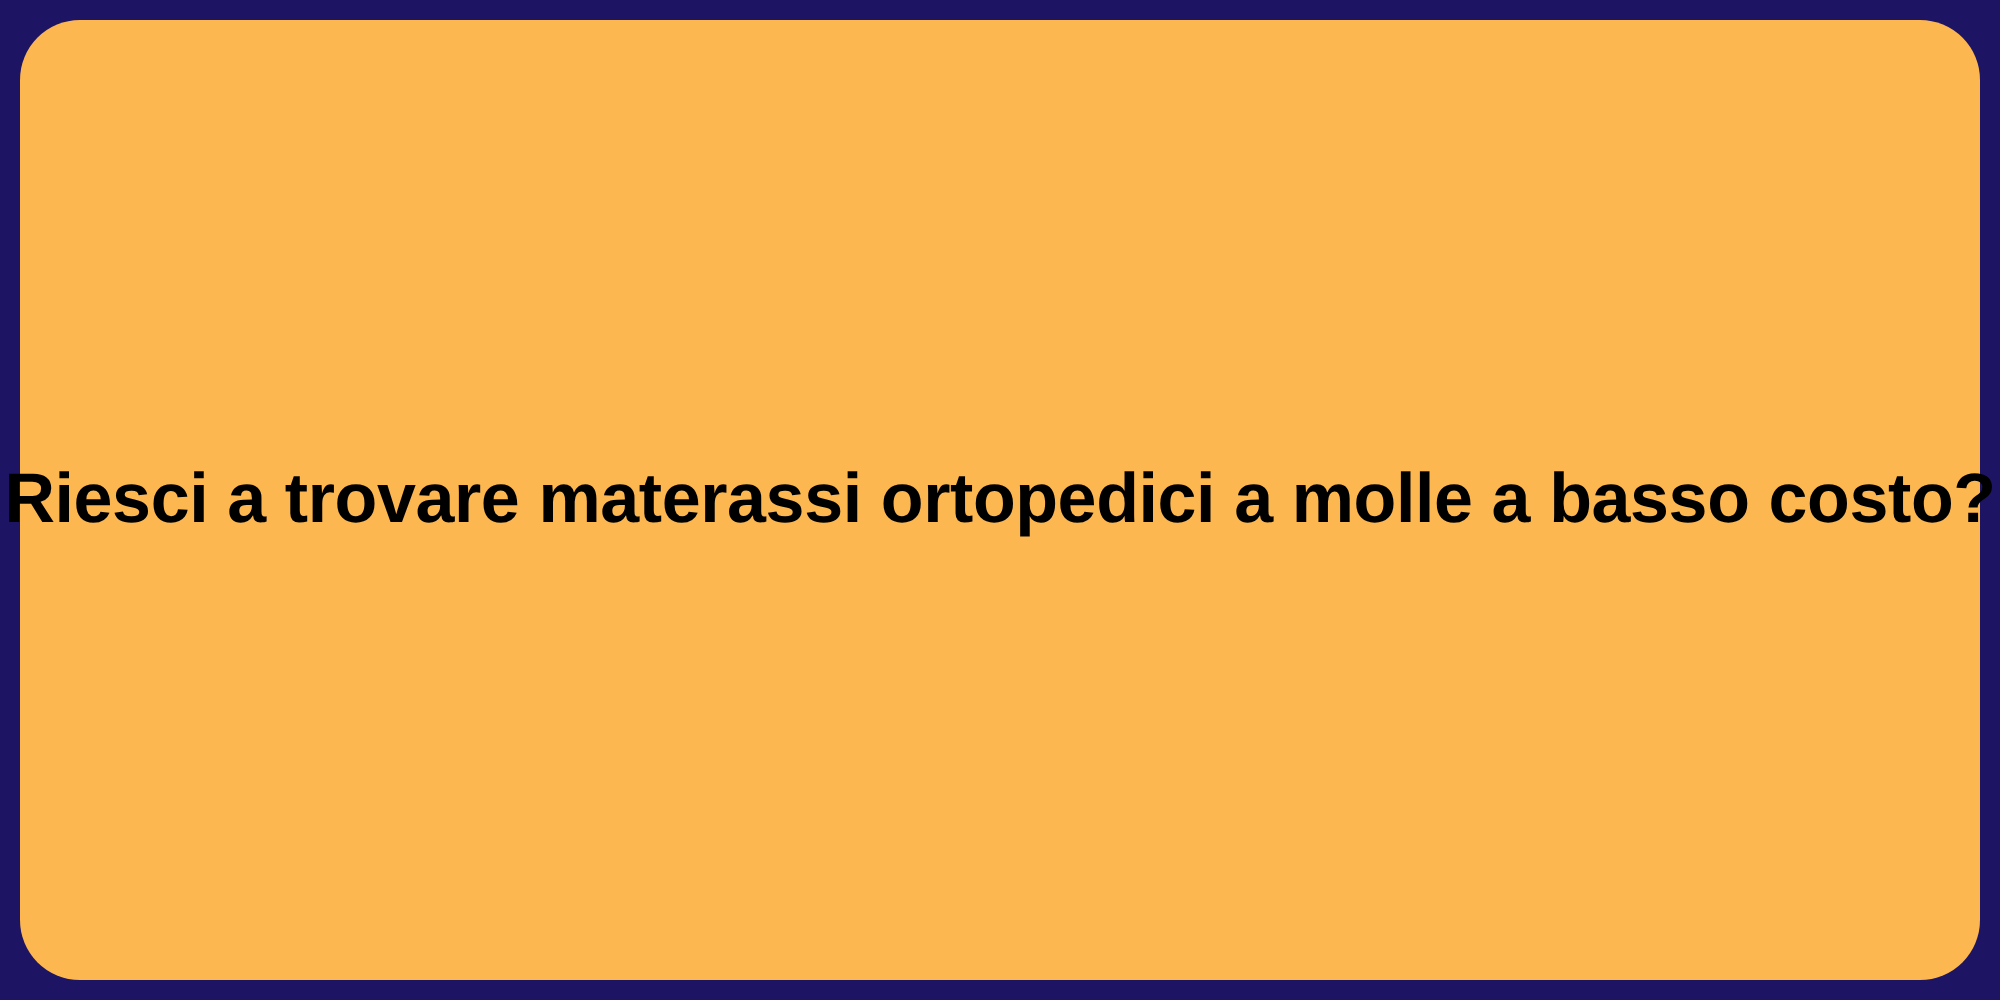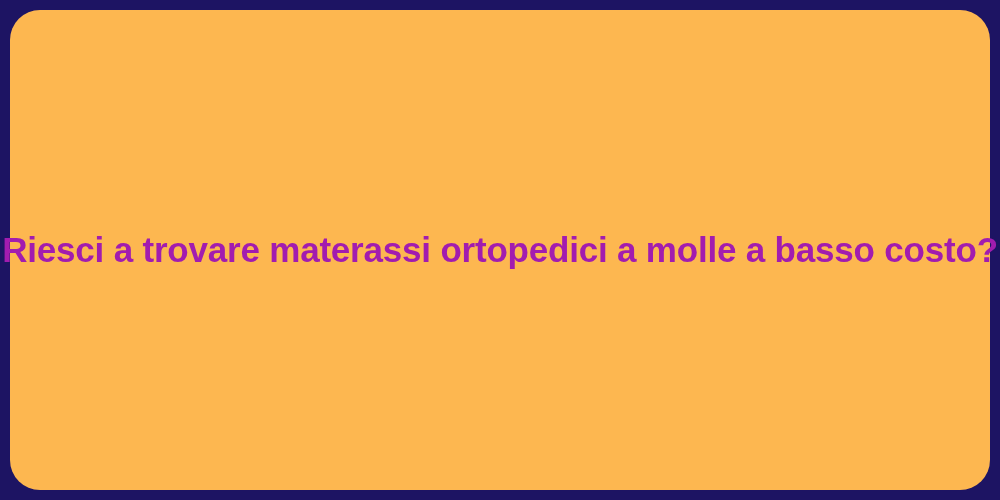--- a/index.html
+++ b/index.html
@@ -31,21 +31,21 @@
     justify-content: center;
     padding: 0 44px;
   }
   .headline {
     margin: 0;
     font-family: "Liberation Sans", sans-serif;
     font-size: 35px;
     font-weight: bold;
     line-height: 1.25;
     letter-spacing: -0.2px;
-    color: #a21caf;
+    color: #000000;
     text-align: center;
     white-space: nowrap;
   }
 </style>
 </head>
 <body>
 
 <div class="frame">
   <div class="panel">
     <h1 class="headline">Riesci a trovare materassi ortopedici a molle a basso costo?</h1>

